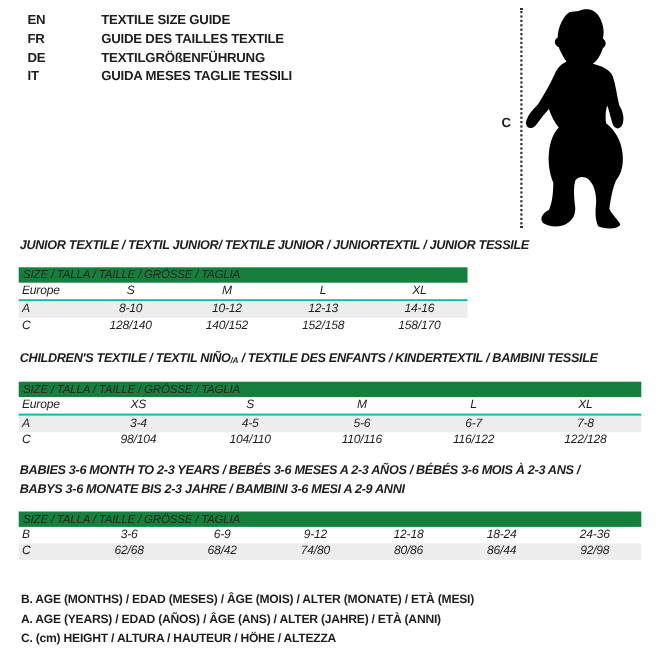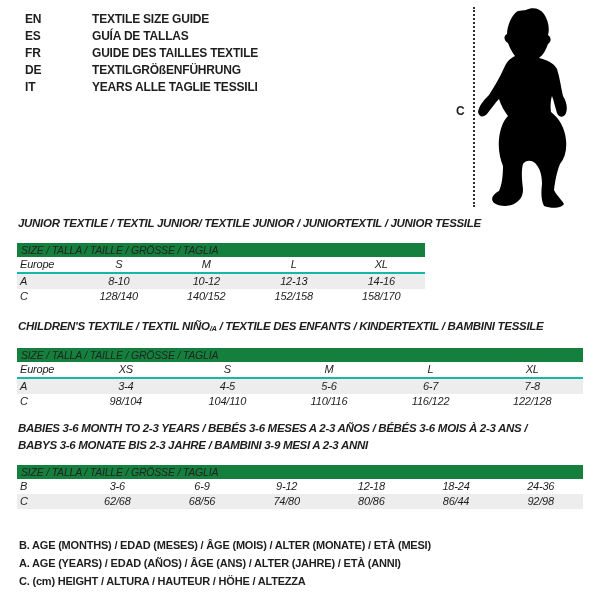--- a/index.html
+++ b/index.html
@@ -34,24 +34,23 @@
   .legend{position:absolute;left:19px;top:536px;}
   .legend-line{font-weight:bold;font-size:11px;line-height:18px;letter-spacing:-0.2px;white-space:nowrap;}
 </style>
 </head>
 <body>
 
 <div class="canvas">
 
   <ul class="langs">
       <li class="lang-row"><span class="lang-code">EN</span><span class="lang-name">TEXTILE SIZE GUIDE</span></li>
-      <li class="lang-row"><span class="lang-code">ES</span><span class="lang-name">GUÍA DE TALLAS</span></li>
       <li class="lang-row"><span class="lang-code">FR</span><span class="lang-name">GUIDE DES TAILLES TEXTILE</span></li>
       <li class="lang-row"><span class="lang-code">DE</span><span class="lang-name">TEXTILGRÖßENFÜHRUNG</span></li>
-      <li class="lang-row"><span class="lang-code">IT</span><span class="lang-name">YEARS ALLE TAGLIE TESSILI</span></li>
+      <li class="lang-row"><span class="lang-code">IT</span><span class="lang-name">GUIDA MESES TAGLIE TESSILI</span></li>
     </ul>
 
   <div class="figure">
     <span class="c-label">C</span>
     <div class="dotted"></div>
     <svg width="130" height="215" viewBox="0 0 130 215" aria-hidden="true">
       <path fill="#000000" d="M56 10
         C62 7 70 8 74 14 C78 20 80 28 78 35 C81 37 82 41 78 44
         C76 50 73 55 69 58 C77 60 84 63 87 69 C90 78 91 88 93 96
         C96 101 98 107 96 113 C94 118 89 118 87 113 C85 107 84 101 82 96
@@ -124,37 +123,37 @@
           <span class="cell">104/110</span>
           <span class="cell">110/116</span>
           <span class="cell">116/122</span>
           <span class="cell">122/128</span>
         </div>
       </div>
     </section>
   <section class="size-table t3">
       <div class="tbl-title">
         <div class="tbl-title-line"><span>BABIES 3-6 MONTH TO 2-3 YEARS / BEBÉS 3-6 MESES A 2-3 AÑOS / BÉBÉS 3-6 MOIS À 2-3 ANS /</span></div>
-        <div class="tbl-title-line"><span>BABYS 3-6 MONATE BIS 2-3 JAHRE / BAMBINI 3-9 MESI A 2-3 ANNI</span></div>
+        <div class="tbl-title-line"><span>BABYS 3-6 MONATE BIS 2-3 JAHRE / BAMBINI 3-6 MESI A 2-9 ANNI</span></div>
       </div>
       <div class="tbl">
         <div class="bar">SIZE / TALLA / TAILLE / GRÖSSE / TAGLIA</div>
         <div class="row">
           <span class="lbl">B</span>
           <span class="cell">3-6</span>
           <span class="cell">6-9</span>
           <span class="cell">9-12</span>
           <span class="cell">12-18</span>
           <span class="cell">18-24</span>
           <span class="cell">24-36</span>
         </div>
         <div class="row alt">
           <span class="lbl">C</span>
           <span class="cell">62/68</span>
-          <span class="cell">68/56</span>
+          <span class="cell">68/42</span>
           <span class="cell">74/80</span>
           <span class="cell">80/86</span>
           <span class="cell">86/44</span>
           <span class="cell">92/98</span>
         </div>
       </div>
     </section>
 
   <div class="legend">
       <div class="legend-line">B. AGE (MONTHS) / EDAD (MESES) / ÂGE (MOIS) / ALTER (MONATE) / ETÀ (MESI)</div>

